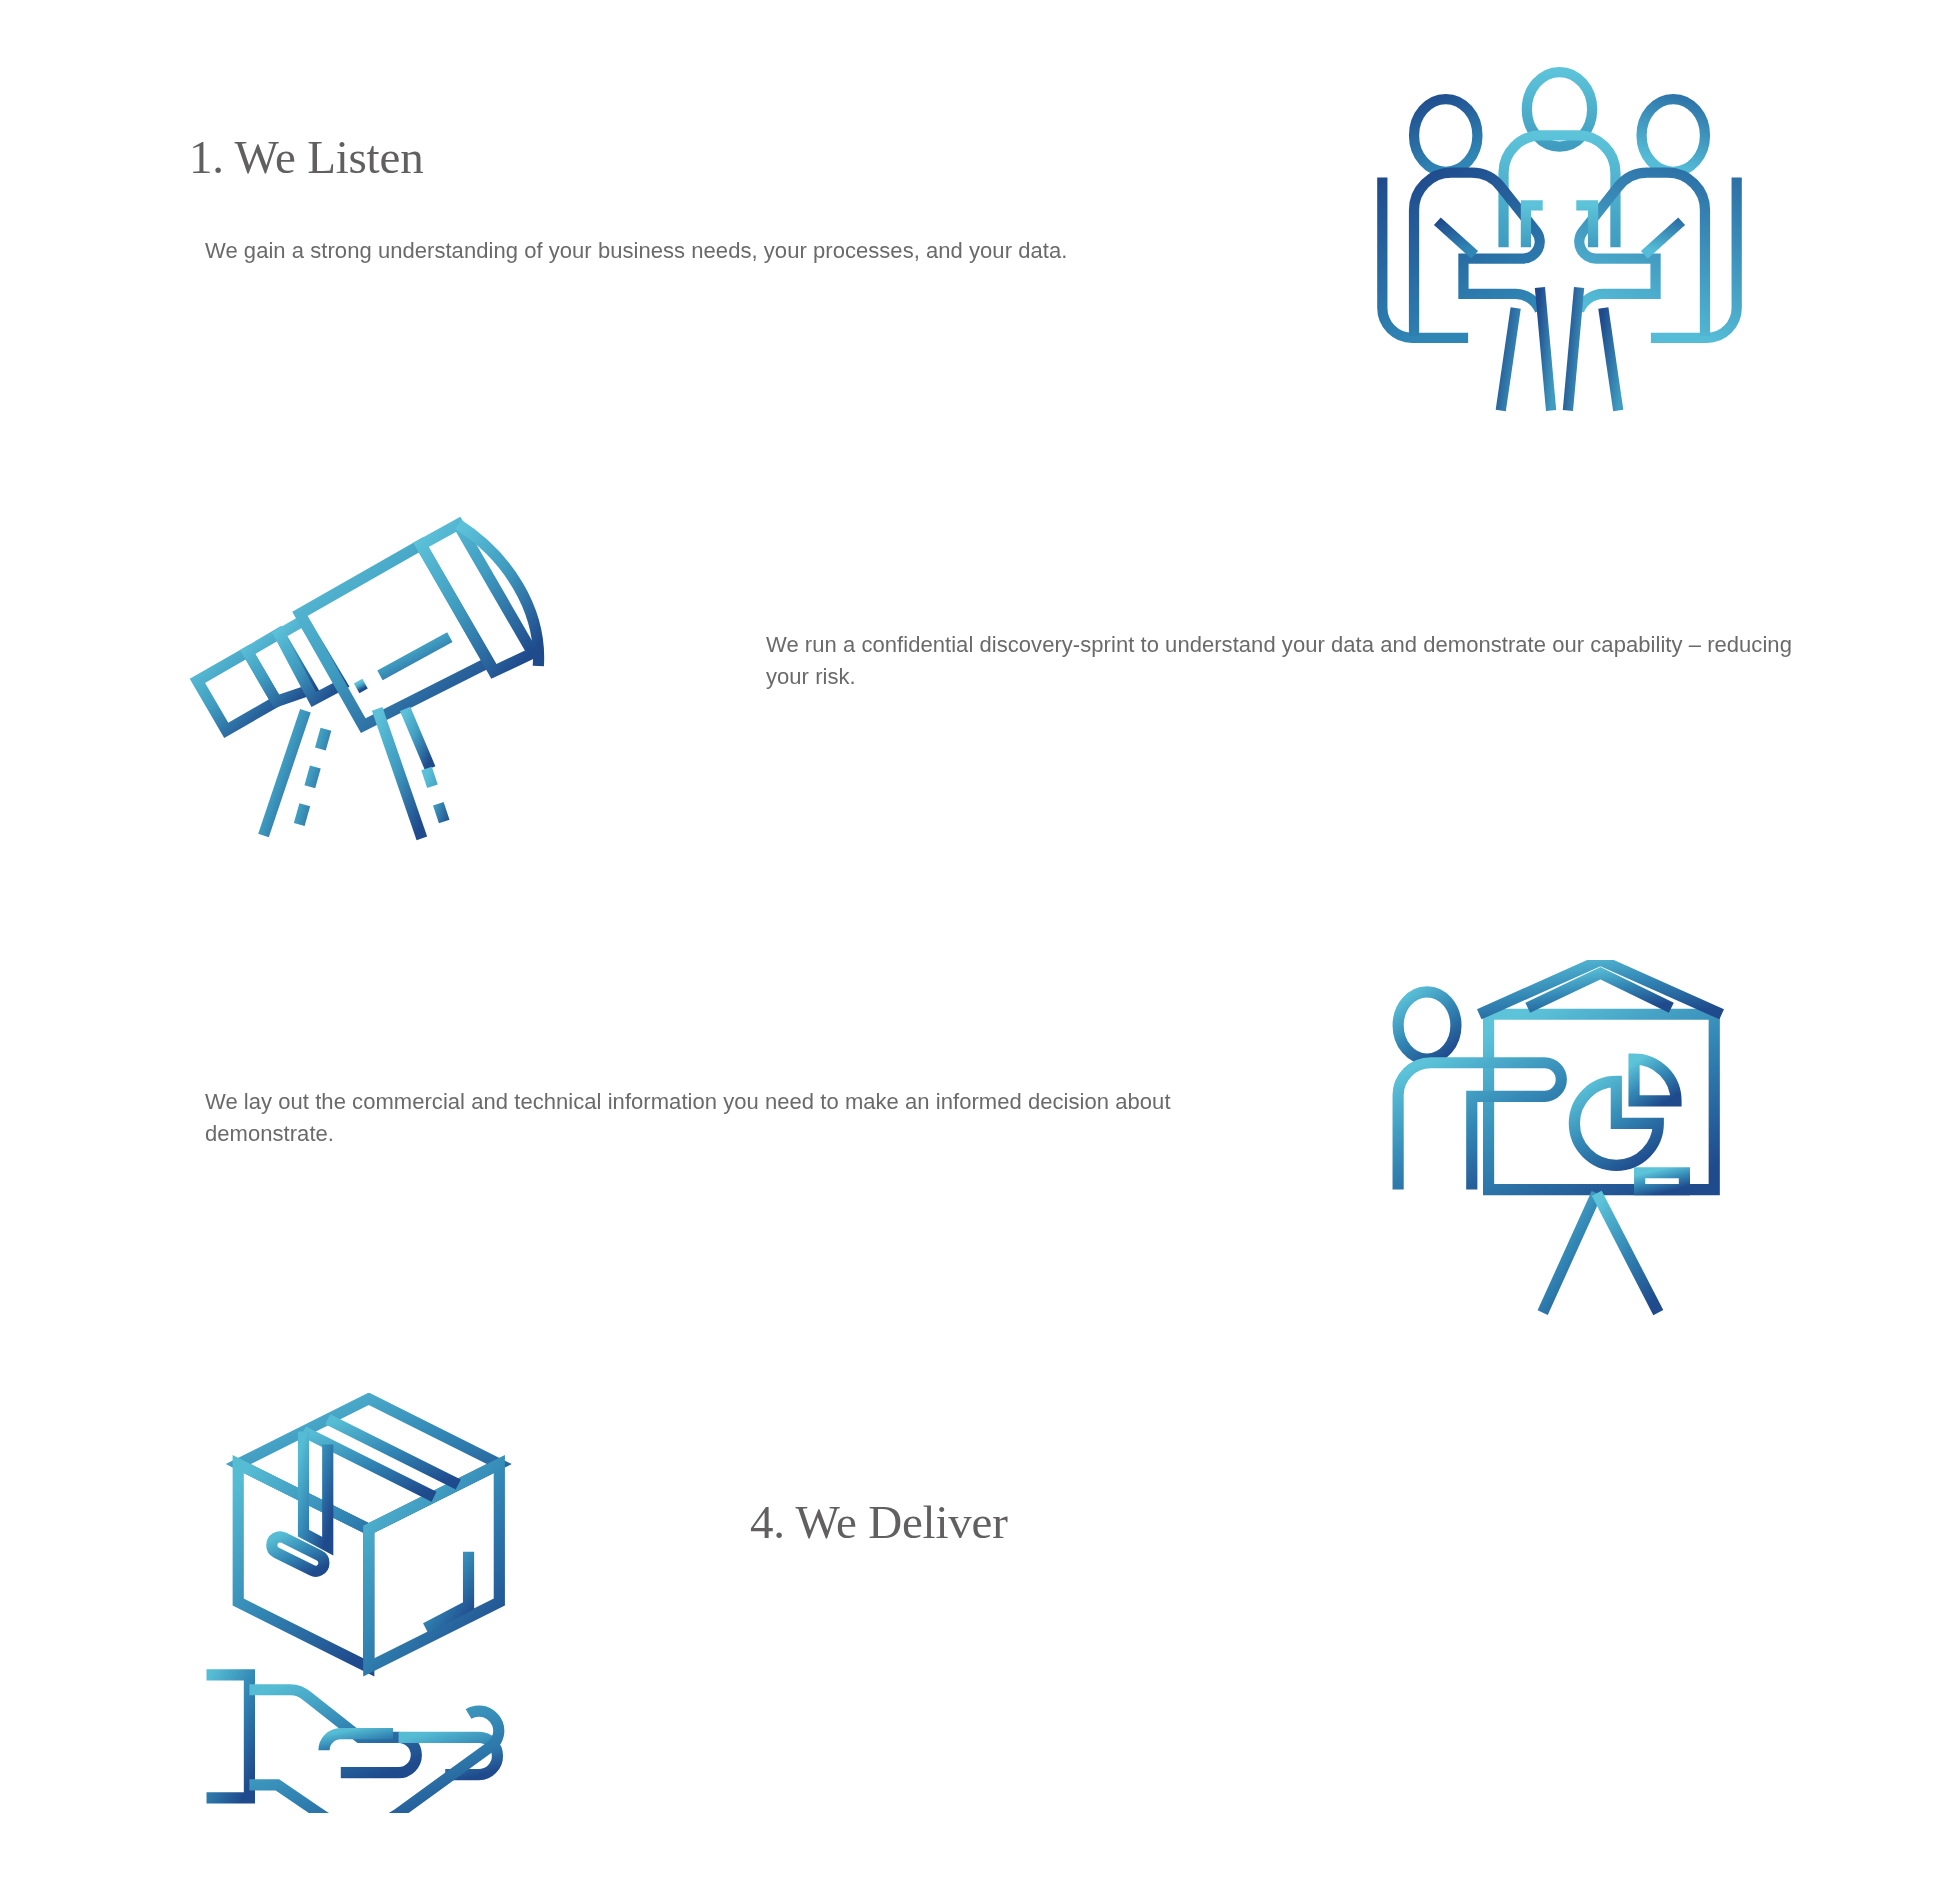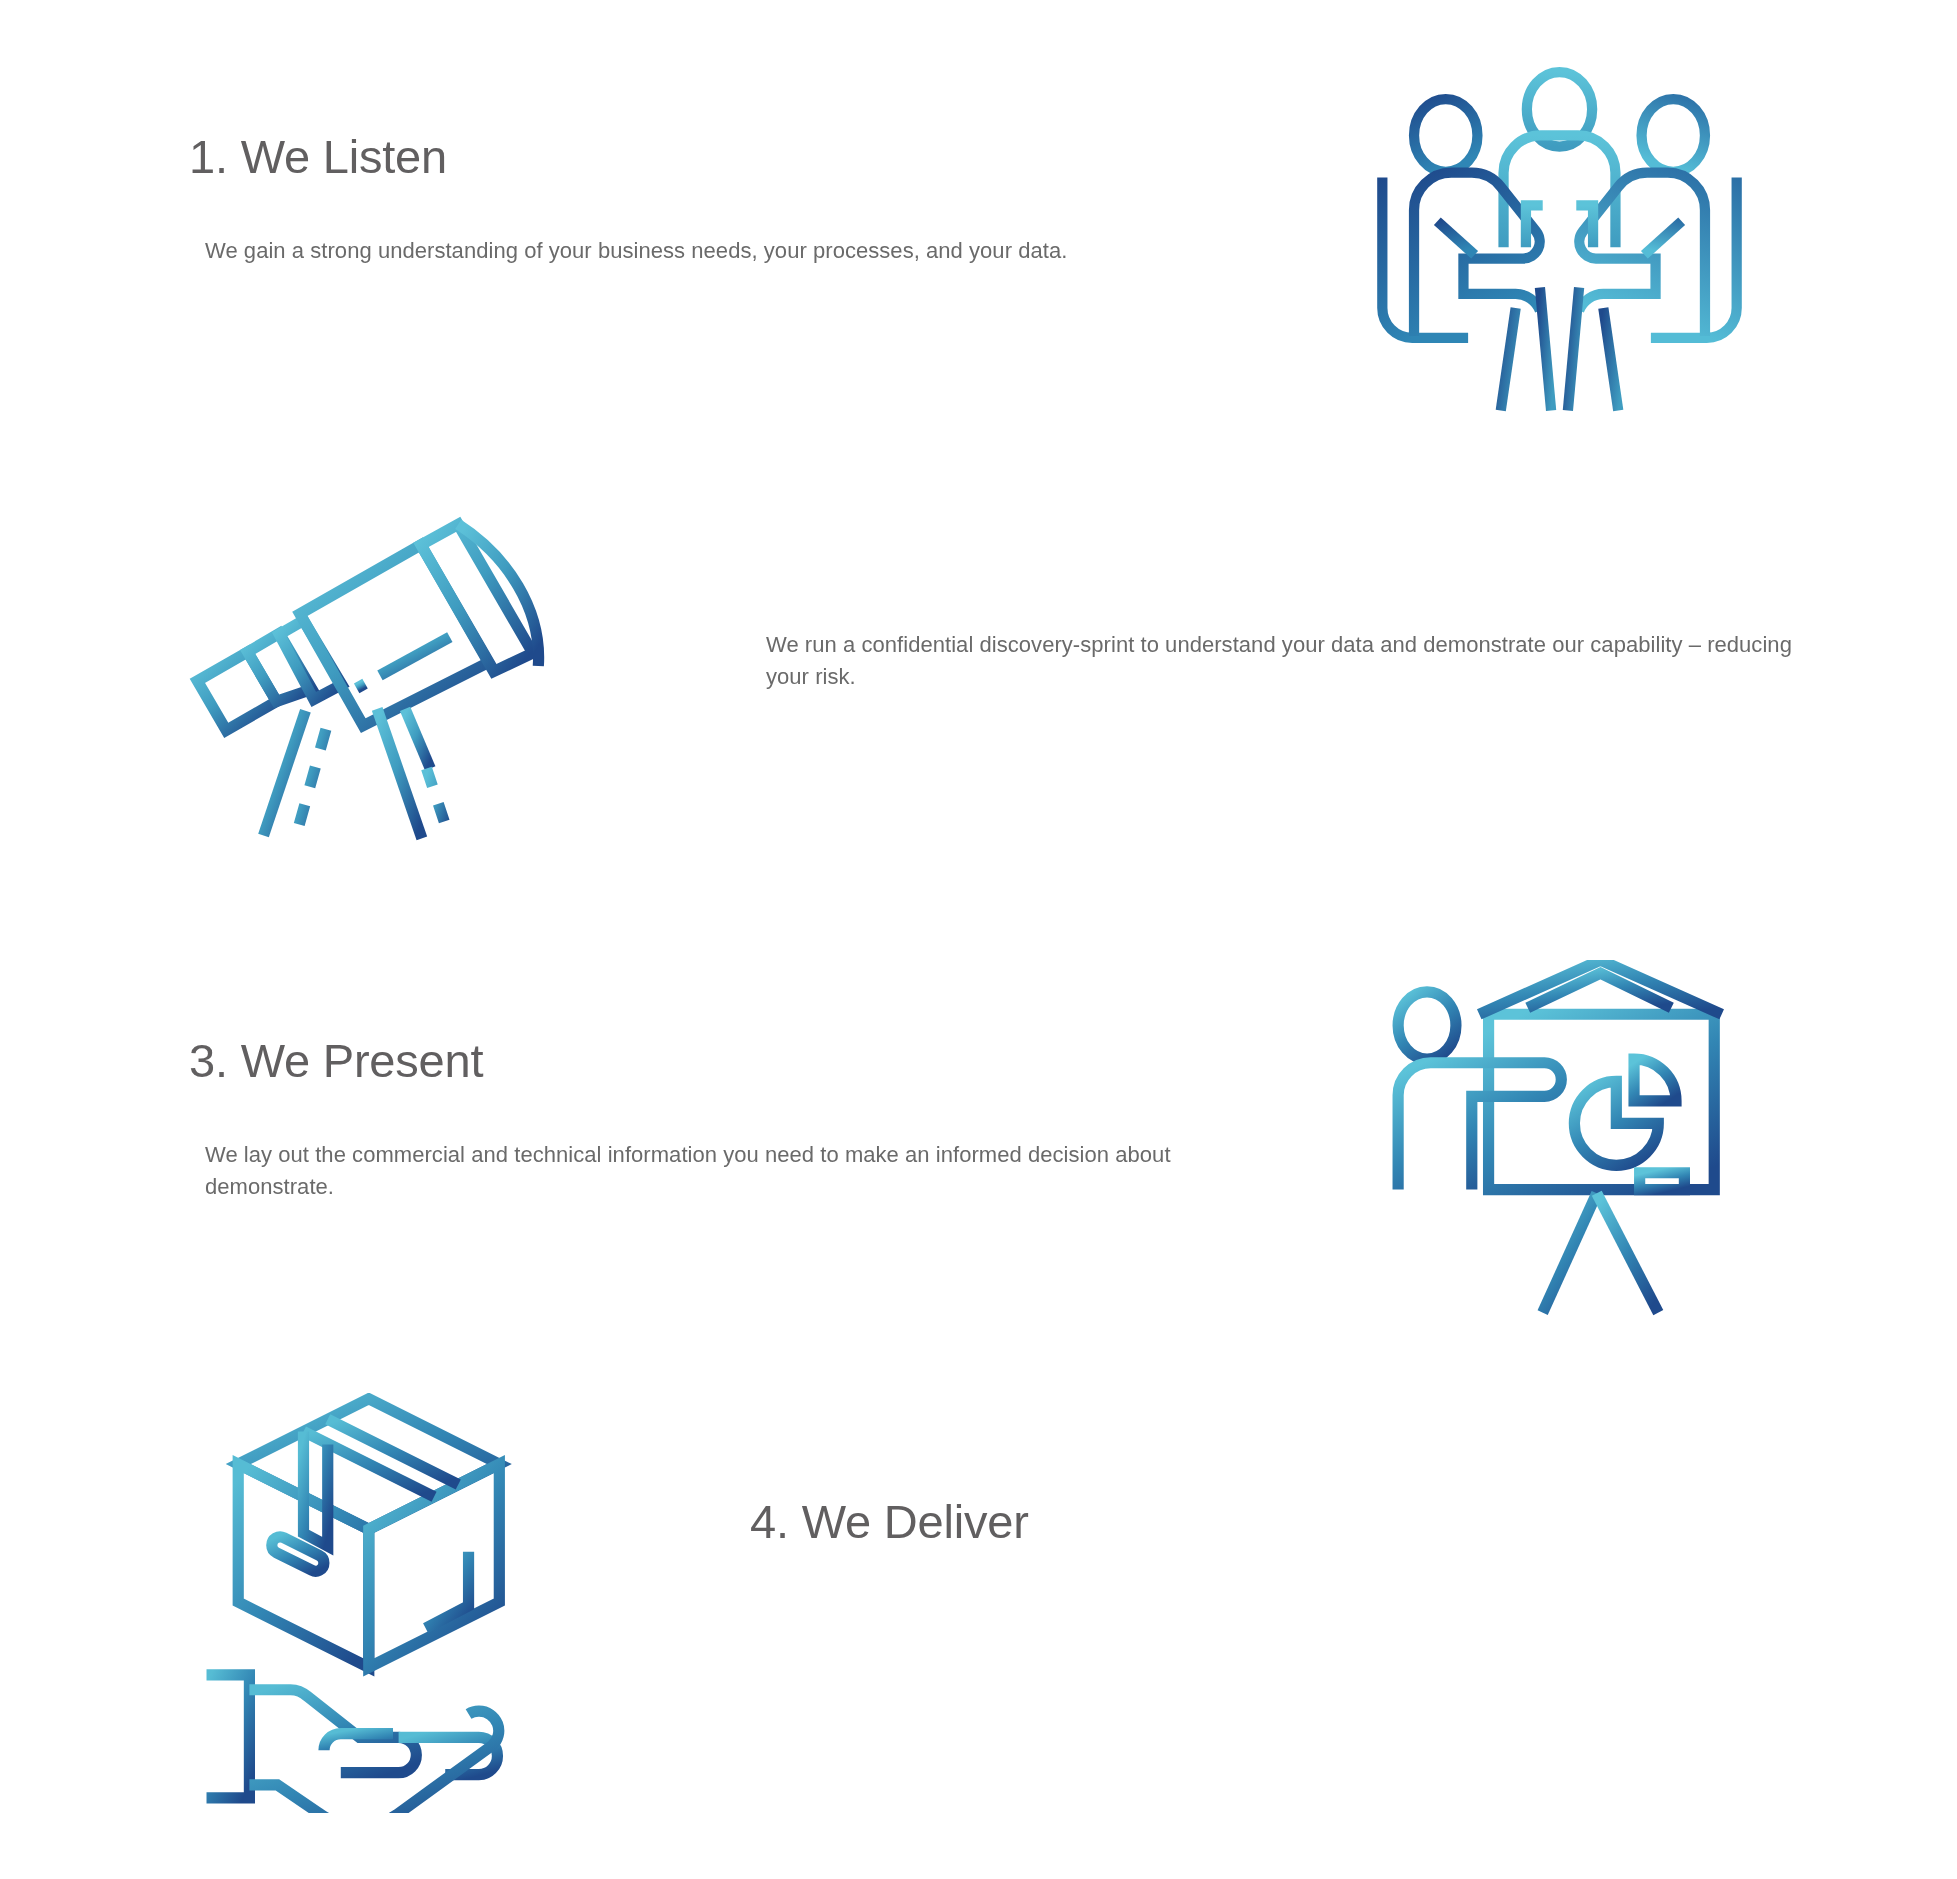--- a/index.html
+++ b/index.html
@@ -36,20 +36,21 @@
   }
 
   .step-heading {
     margin: 0;
     font-weight: 400;
     font-size: 47px;
     line-height: 1.12;
     color: #615f60;
     letter-spacing: -0.2px;
     white-space: nowrap;
+    font-family: Liberation Serif, serif;
   }
 
   .step-body {
     margin: 16px;
     padding-top: 35px;
     font-weight: 400;
     font-size: 22px;
     line-height: 1.46;
     color: #6a6a6a;
     letter-spacing: 0.05px;
@@ -190,21 +191,20 @@
         </g>
       </svg>
     </div>
     <div class="step-text">
       <p class="step-body">We run a confidential discovery-sprint to understand your data and demonstrate our capability – reducing your risk.</p>
     </div>
   </section>
 
   <section class="step layout-text-left" id="step-3">
     <div class="step-text">
-      <h2 class="step-heading">3. We Present</h2>
       <p class="step-body">We lay out the commercial and technical information you need to make an informed decision about demonstrate.</p>
     </div>
     <div class="step-icon">
       <svg class="icon-svg" width="373" height="364" viewBox="0 0 400 390" fill="none" xmlns="http://www.w3.org/2000/svg">
         <defs>
           <linearGradient id="g3" x1="0.15" y1="0" x2="0.8" y2="1">
             <stop offset="0" stop-color="#5cc3d9"></stop>
             <stop offset="0.5" stop-color="#3286b4"></stop>
             <stop offset="1" stop-color="#1f4a8c"></stop>
           </linearGradient>

